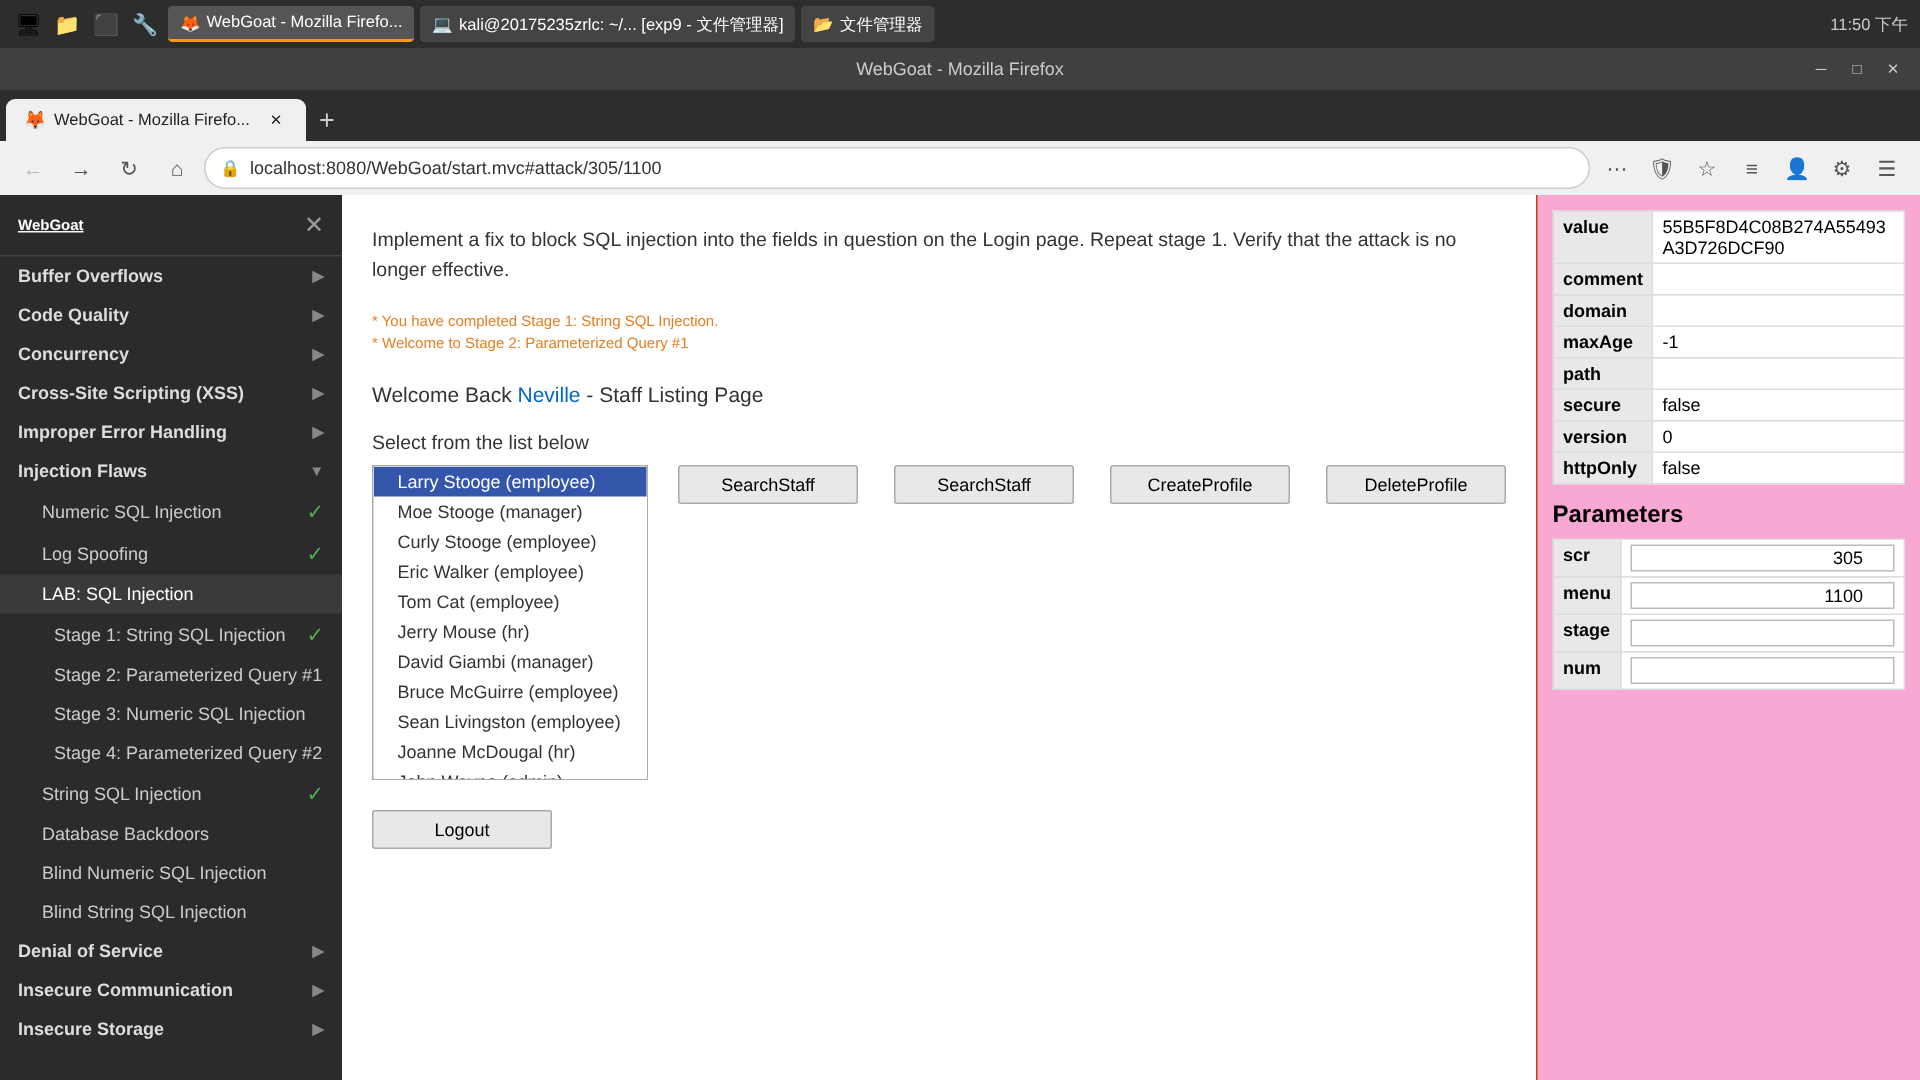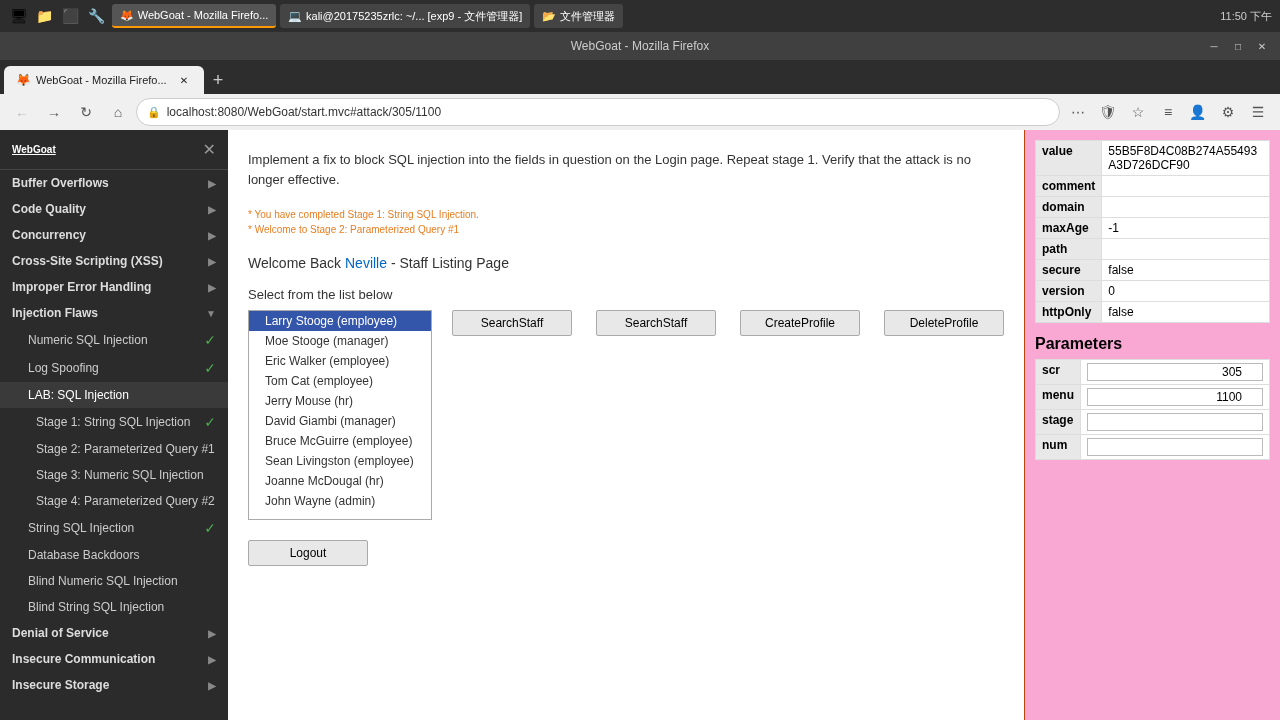--- a/index.html
+++ b/index.html
@@ -261,20 +261,21 @@
           <a href="#" style="color:#0066cc;">Neville</a>
           <span> - Staff Listing Page</span>
         </p>
 
         <p class="select-label">Select from the list below</p>
 
         <div class="staff-controls">
           <div class="staff-list">
             <div class="staff-list-item selected">Larry Stooge (employee)</div>
             <div class="staff-list-item">Moe Stooge (manager)</div>
+            <div class="staff-list-item">Curly Stooge (employee)</div>
             <div class="staff-list-item">Eric Walker (employee)</div>
             <div class="staff-list-item">Tom Cat (employee)</div>
             <div class="staff-list-item">Jerry Mouse (hr)</div>
             <div class="staff-list-item">David Giambi (manager)</div>
             <div class="staff-list-item">Bruce McGuirre (employee)</div>
             <div class="staff-list-item">Sean Livingston (employee)</div>
             <div class="staff-list-item">Joanne McDougal (hr)</div>
             <div class="staff-list-item">John Wayne (admin)</div>
           </div>
 

